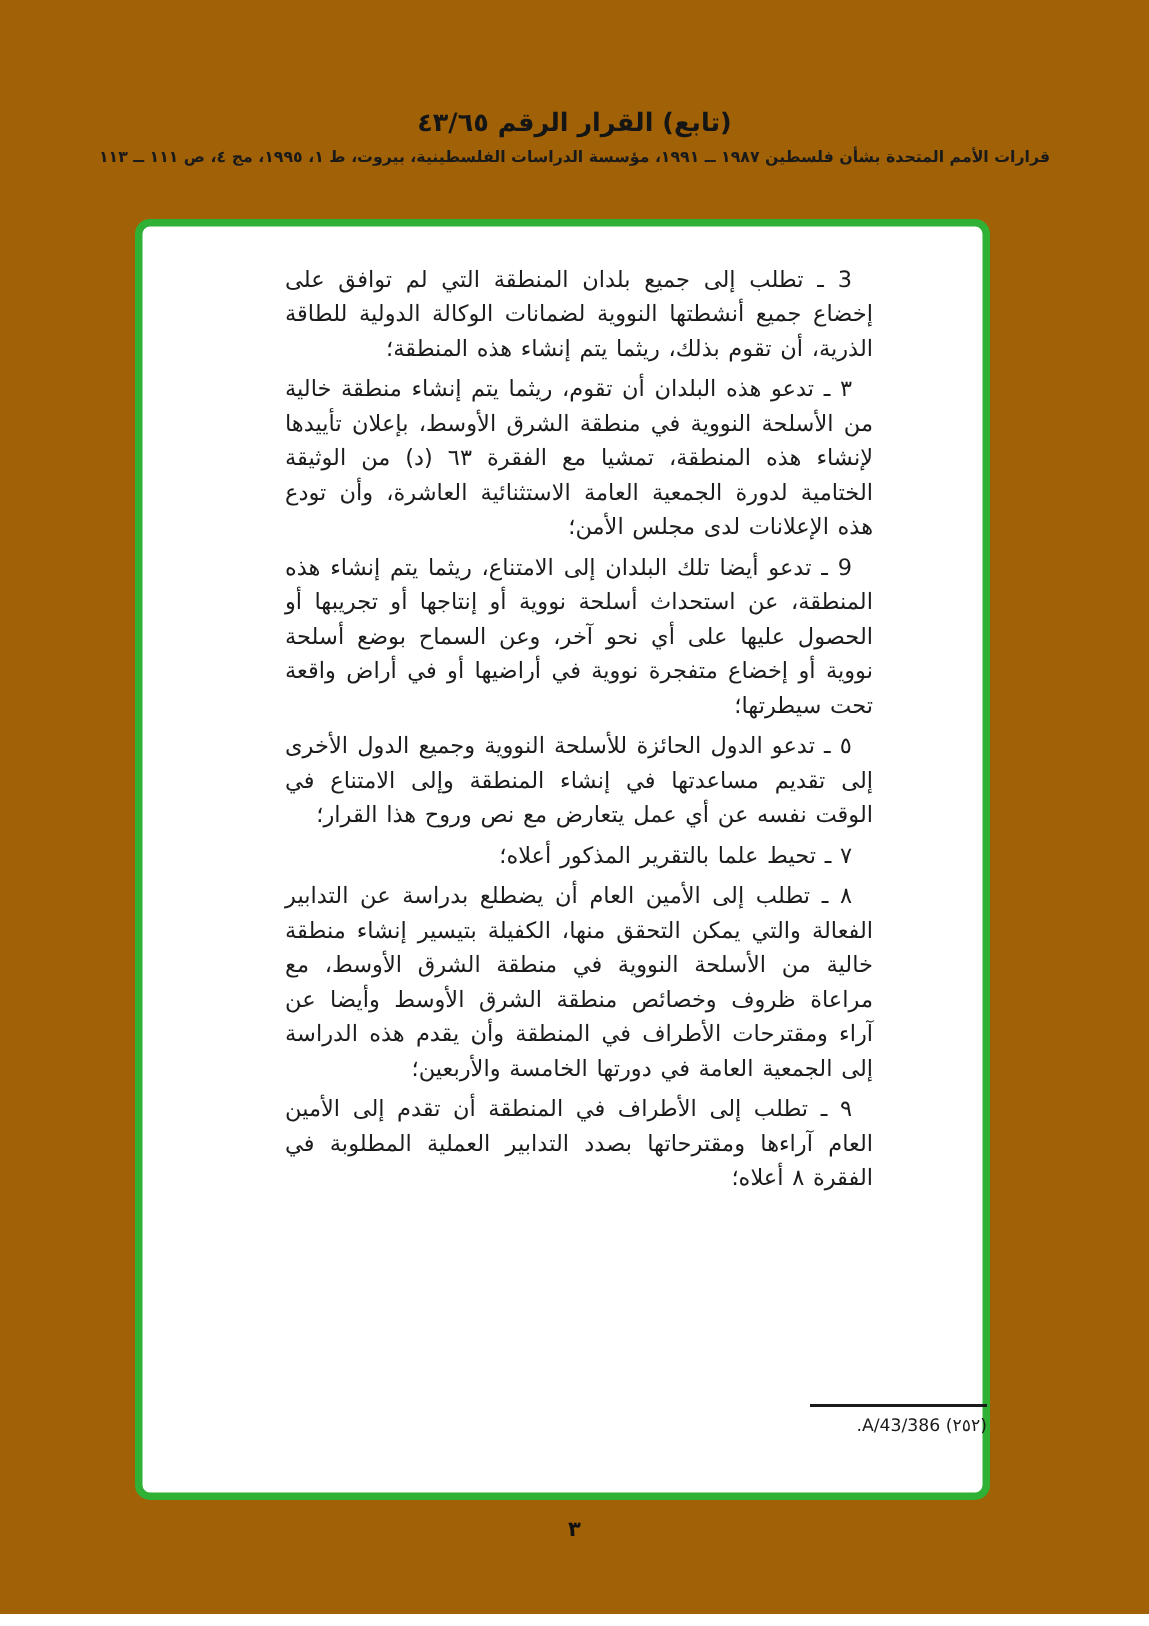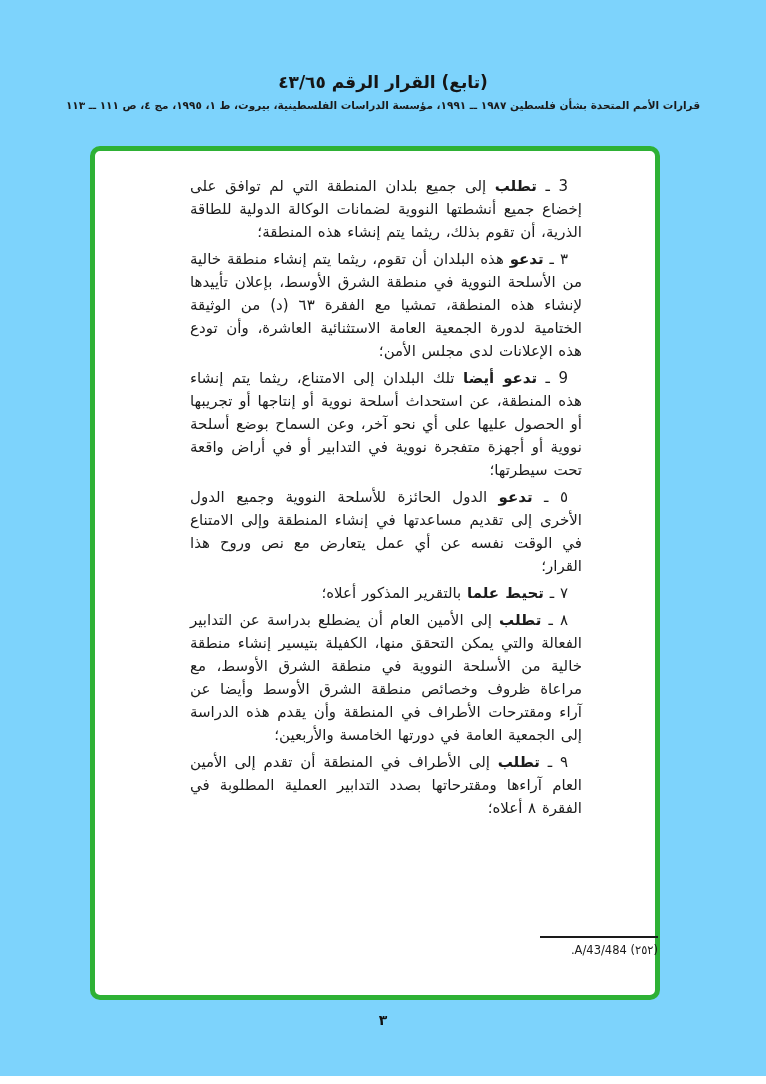--- a/index.html
+++ b/index.html
@@ -9,21 +9,21 @@
     height: 1084px;
     background: #ffffff;
     overflow: hidden;
     font-family: "DejaVu Sans", sans-serif;
     color: #1b1b1b;
   }
   .page {
     position: relative;
     width: 766px;
     height: 1076px;
-    background: #7dd3fc;
+    background: #a16207;
   }
   .doc-title {
     position: absolute;
     top: 72px;
     left: 0;
     right: 0;
     text-align: center;
     direction: rtl;
     font-size: 17px;
     font-weight: bold;
@@ -60,21 +60,21 @@
     font-size: 15px;
     line-height: 23px;
     color: #1c1c1c;
   }
   .para {
     margin: 0 0 4px 0;
     text-indent: 14px;
     word-spacing: 1px;
   }
   .para .lead {
-    font-weight: bold;
+    font-weight: normal;
   }
   .para sup {
     font-size: 9px;
     line-height: 0;
     vertical-align: super;
   }
   .footnote-rule {
     position: absolute;
     top: 936px;
     right: 108px;
@@ -112,35 +112,35 @@
   <div class="doc-source">قرارات الأمم المتحدة بشأن فلسطين ١٩٨٧ ــ ١٩٩١، مؤسسة الدراسات الفلسطينية، بيروت، ط ١، ١٩٩٥، مج ٤، ص ١١١ ــ ١١٣</div>
 
   <div class="frame"></div>
 
   <div class="text-block">
 
     <p class="para"><span>3 ـ</span> <span class="lead">تطلب</span> <span>إلى جميع بلدان المنطقة التي لم توافق على إخضاع جميع أنشطتها النووية لضمانات الوكالة الدولية للطاقة الذرية، أن تقوم بذلك، ريثما يتم إنشاء هذه المنطقة؛</span><sup></sup></p>
 
     <p class="para"><span>٣ ـ</span> <span class="lead">تدعو</span> <span>هذه البلدان أن تقوم، ريثما يتم إنشاء منطقة خالية من الأسلحة النووية في منطقة الشرق الأوسط، بإعلان تأييدها لإنشاء هذه المنطقة، تمشيا مع الفقرة ٦٣ (د) من الوثيقة الختامية لدورة الجمعية العامة الاستثنائية العاشرة، وأن تودع هذه الإعلانات لدى مجلس الأمن؛</span><sup></sup></p>
 
-    <p class="para"><span>9 ـ</span> <span class="lead">تدعو أيضا</span> <span>تلك البلدان إلى الامتناع، ريثما يتم إنشاء هذه المنطقة، عن استحداث أسلحة نووية أو إنتاجها أو تجريبها أو الحصول عليها على أي نحو آخر، وعن السماح بوضع أسلحة نووية أو أجهزة متفجرة نووية في التدابير أو في أراض واقعة تحت سيطرتها؛</span><sup></sup></p>
+    <p class="para"><span>9 ـ</span> <span class="lead">تدعو أيضا</span> <span>تلك البلدان إلى الامتناع، ريثما يتم إنشاء هذه المنطقة، عن استحداث أسلحة نووية أو إنتاجها أو تجريبها أو الحصول عليها على أي نحو آخر، وعن السماح بوضع أسلحة نووية أو إخضاع متفجرة نووية في أراضيها أو في أراض واقعة تحت سيطرتها؛</span><sup></sup></p>
 
     <p class="para"><span>٥ ـ</span> <span class="lead">تدعو</span> <span>الدول الحائزة للأسلحة النووية وجميع الدول الأخرى إلى تقديم مساعدتها في إنشاء المنطقة وإلى الامتناع في الوقت نفسه عن أي عمل يتعارض مع نص وروح هذا القرار؛</span><sup></sup></p>
 
 
     <p class="para"><span>٧ ـ</span> <span class="lead">تحيط علما</span> <span>بالتقرير المذكور أعلاه؛</span><sup></sup></p>
 
     <p class="para"><span>٨ ـ</span> <span class="lead">تطلب</span> <span>إلى الأمين العام أن يضطلع بدراسة عن التدابير الفعالة والتي يمكن التحقق منها، الكفيلة بتيسير إنشاء منطقة خالية من الأسلحة النووية في منطقة الشرق الأوسط، مع مراعاة ظروف وخصائص منطقة الشرق الأوسط وأيضا عن آراء ومقترحات الأطراف في المنطقة وأن يقدم هذه الدراسة إلى الجمعية العامة في دورتها الخامسة والأربعين؛</span><sup></sup></p>
 
     <p class="para"><span>٩ ـ</span> <span class="lead">تطلب</span> <span>إلى الأطراف في المنطقة أن تقدم إلى الأمين العام آراءها ومقترحاتها بصدد التدابير العملية المطلوبة في الفقرة ٨ أعلاه؛</span><sup></sup></p>
 
   </div>
 
   <div class="footnote-rule"></div>
 
   <div class="footnote">
     <span>(٢٥٢)</span>
-    <span>A/43/484.</span>
+    <span>A/43/386.</span>
   </div>
 
   <div class="page-number">٣</div>
 
 </div>
 
 </body></html>

